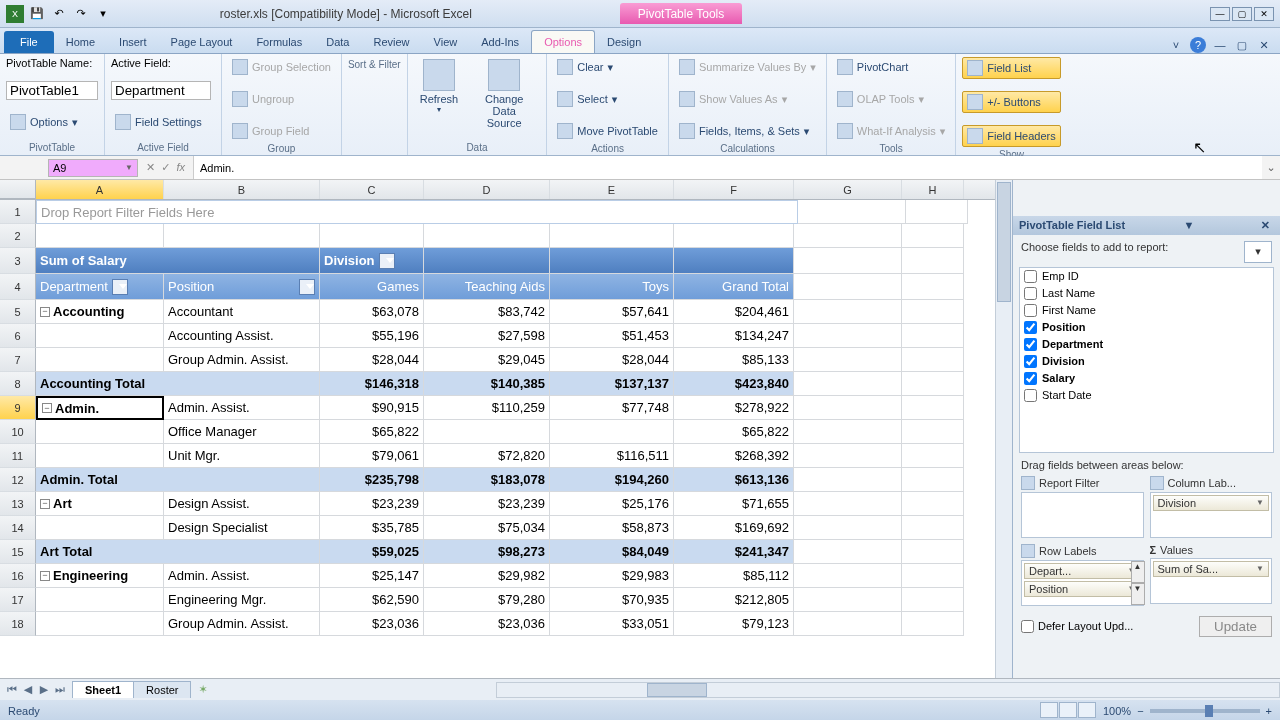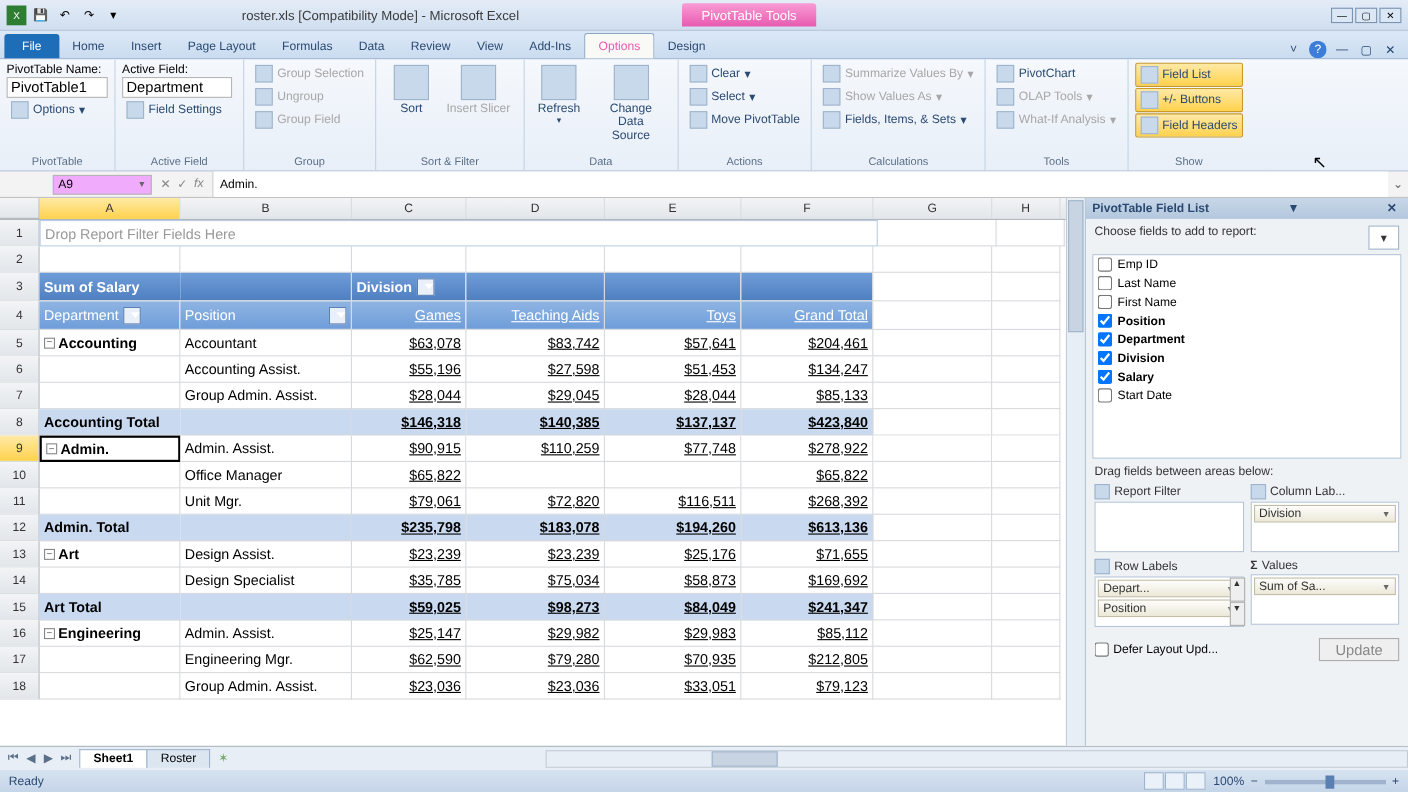--- a/index.html
+++ b/index.html
@@ -26,21 +26,21 @@
 
 .ribbon { height: 102px; background: linear-gradient(#f5f8fc,#e8eff8); display: flex; border-bottom: 1px solid #9fb4cc; }
 .rgroup { border-right: 1px solid #c3d3e6; padding: 3px 6px 1px; display: flex; flex-direction: column; }
 .rgroup .body { flex: 1; display: flex; gap: 4px; align-items: flex-start; }
 .rgroup .label { text-align: center; color: #5a6f88; font-size: 10px; padding: 2px 0 1px; }
 .rbtn { display: flex; align-items: center; gap: 4px; padding: 2px 4px; color: #2b4a72; white-space: nowrap; }
 .rbtn.disabled { color: #a7a7a7; }
 .rbtn .ico { width: 16px; height: 16px; display: inline-block; background: #c9d9ec; border: 1px solid #9fb4cc; }
 .bigbtn { display: flex; flex-direction: column; align-items: center; padding: 2px 6px; color: #2b4a72; }
 .bigbtn .ico { width: 32px; height: 32px; background: #c9d9ec; border: 1px solid #9fb4cc; margin-bottom: 2px; }
-.vstack { display: flex; flex-direction: column; gap: 1px; }
+.vstack { display: flex; flex-direction: column; gap: 12px; }
 .toggled { background: linear-gradient(#ffe9a6,#ffd24d); border: 1px solid #c79a2a; border-radius: 2px; }
 
 
 .fbar { height: 24px; display: flex; align-items: center; border-bottom: 1px solid #c3c3c3; background: #f3f3f3; }
 .namebox { width: 90px; border: 1px solid #b5b5b5; background: #f0abfc; text-align: center; padding: 2px 4px; margin-left: 48px; display:flex; justify-content:space-between; align-items:center; }
 .namebox .dd { font-size:8px; color:#666; }
 .fbar .fxbtns { padding: 0 8px; color:#888; display:flex; gap:6px; }
 .fbar .fxinput { flex: 1; padding: 2px 6px; background:#fff; border-left:1px solid #ccc; height:100%; display:flex; align-items:center; }
 .fbar .expand { width:18px; text-align:center; color:#666; }
 
@@ -50,34 +50,34 @@
 .colhdr { display: flex; background: linear-gradient(#f2f4f6,#e2e6ea); border-bottom: 1px solid #b0b7bf; height: 20px; }
 .rownum { width: 36px; background: linear-gradient(#f2f4f6,#e2e6ea); border-right: 1px solid #b0b7bf; border-bottom: 1px solid #d8dde2; text-align: center; font-size: 11px; color: #333; display:flex; align-items:center; justify-content:center; }
 .colhdr .rownum { border-bottom:1px solid #b0b7bf; }
 .ch { border-right: 1px solid #d8dde2; text-align: center; font-size: 11px; color: #333; display:flex; align-items:center; justify-content:center; }
 .ch.sel { background: linear-gradient(#ffe9a6,#ffd24d); }
 .cA{width:128px}.cB{width:156px}.cC{width:104px}.cD{width:126px}.cE{width:124px}.cF{width:120px}.cG{width:108px}.cH{width:62px}
 .gridbody { flex:1; overflow:hidden; }
 .row { display:flex; height:24px; }
 .row.tall { height:26px; }
 .cell { border-right:1px solid #d6d9dd; border-bottom:1px solid #d6d9dd; padding:0 4px; display:flex; align-items:center; overflow:hidden; white-space:nowrap; }
-.cell.num { justify-content:flex-end;text-decoration:underline; }
+.cell.num { justify-content:flex-end; }
 .pvthdr { background: linear-gradient(#6f9dd9,#4f7fc0); color:#fff; font-weight:bold; }
 .pvthdr2 { background: linear-gradient(#8fb4e3,#6f9dd9); color:#fff; }
 .subtotal { background:#c9daf0; font-weight:bold; }
 .selrow .cell { background:#fff; }
 .selrow .cA.cell { border:2px solid #000; background:#fff; }
 .rownum.sel { background: linear-gradient(#ffe9a6,#ffd24d); }
 .filterdrop { color:#eef4fc; font-size:10px; margin-left:auto; width:0; height:0; border-left:4px solid transparent; border-right:4px solid transparent; border-top:5px solid #fff; display:inline-block; }
 .filterbox { width:16px; height:16px; background:#eaf0f8; border:1px solid #5a7fb3; display:inline-flex; align-items:center; justify-content:center; margin-left:4px; }
 .expandicon { width:10px; height:10px; border:1px solid #888; display:inline-flex; align-items:center; justify-content:center; font-size:9px; line-height:1; margin-right:3px; color:#555; background:#fff; }
 .dropfilter { text-align:center; color:#999; font-size:13px; }
 
 
-.fieldpane { width:294px; border-left:1px solid #9fb4cc; background:#eef2f5; display:flex; flex-direction:column; }
+.fieldpane { width:268px; border-left:1px solid #9fb4cc; background:#eef2f5; display:flex; flex-direction:column;justify-content:center; }
 .fieldpane .hdr { background: linear-gradient(#c8d7e8,#b3c7dd); padding:3px 6px; display:flex; align-items:center; font-weight:bold; color:#2b4a72; }
 .fieldpane .hdr .cls { margin-left:auto; padding:0 4px; cursor:pointer; }
 .fieldpane .choose { padding:6px 8px 2px; color:#333; display:flex; align-items:flex-start; }
 .fieldpane .choose .layoutbtn { margin-left:auto; width:28px; height:22px; border:1px solid #9fb4cc; background:#fff; display:flex; align-items:center; justify-content:center; }
 .fieldlist { margin:2px 6px; border:1px solid #b5c5d7; background:#fff; height:186px; overflow-y:scroll; }
 .fielditem { display:flex; align-items:center; padding:2px 4px; gap:5px; }
 .fielditem input { width:13px; height:13px; }
 .fielditem.checked label { font-weight:bold; }
 .dragareas { padding:4px 8px; color:#333; }
 .areasgrid { display:grid; grid-template-columns:1fr 1fr; gap:4px 6px; margin-top:3px; }
@@ -195,34 +195,20 @@
           </div>
       <div class="rbtn disabled">
             <span class="ico"></span>
             <span>Group Field</span>
           </div>
     </div>
       </div>
     <div class="label">Group</div>
   </div>
   <div class="rgroup">
-    <div class="body">
-      <div class="vstack" style="gap:6px;">
-        <span class="ico"></span>
-        <span class="ico"></span>
-      </div>
-      <div class="bigbtn">
-          <span class="ico"></span>
-          <span>Sort</span>
-        </div>
-      <div class="bigbtn disabled">
-          <span class="ico"></span>
-          <span style="color:#a7a7a7;">Insert Slicer</span>
-        </div>
-    </div>
     <div class="label">Sort &amp; Filter</div>
   </div>
   <div class="rgroup">
     <div class="body">
       <div class="bigbtn">
           <span class="ico"></span>
           <span>Refresh</span>
           <span style="font-size:8px;">▾</span>
         </div>
       <div class="bigbtn">

